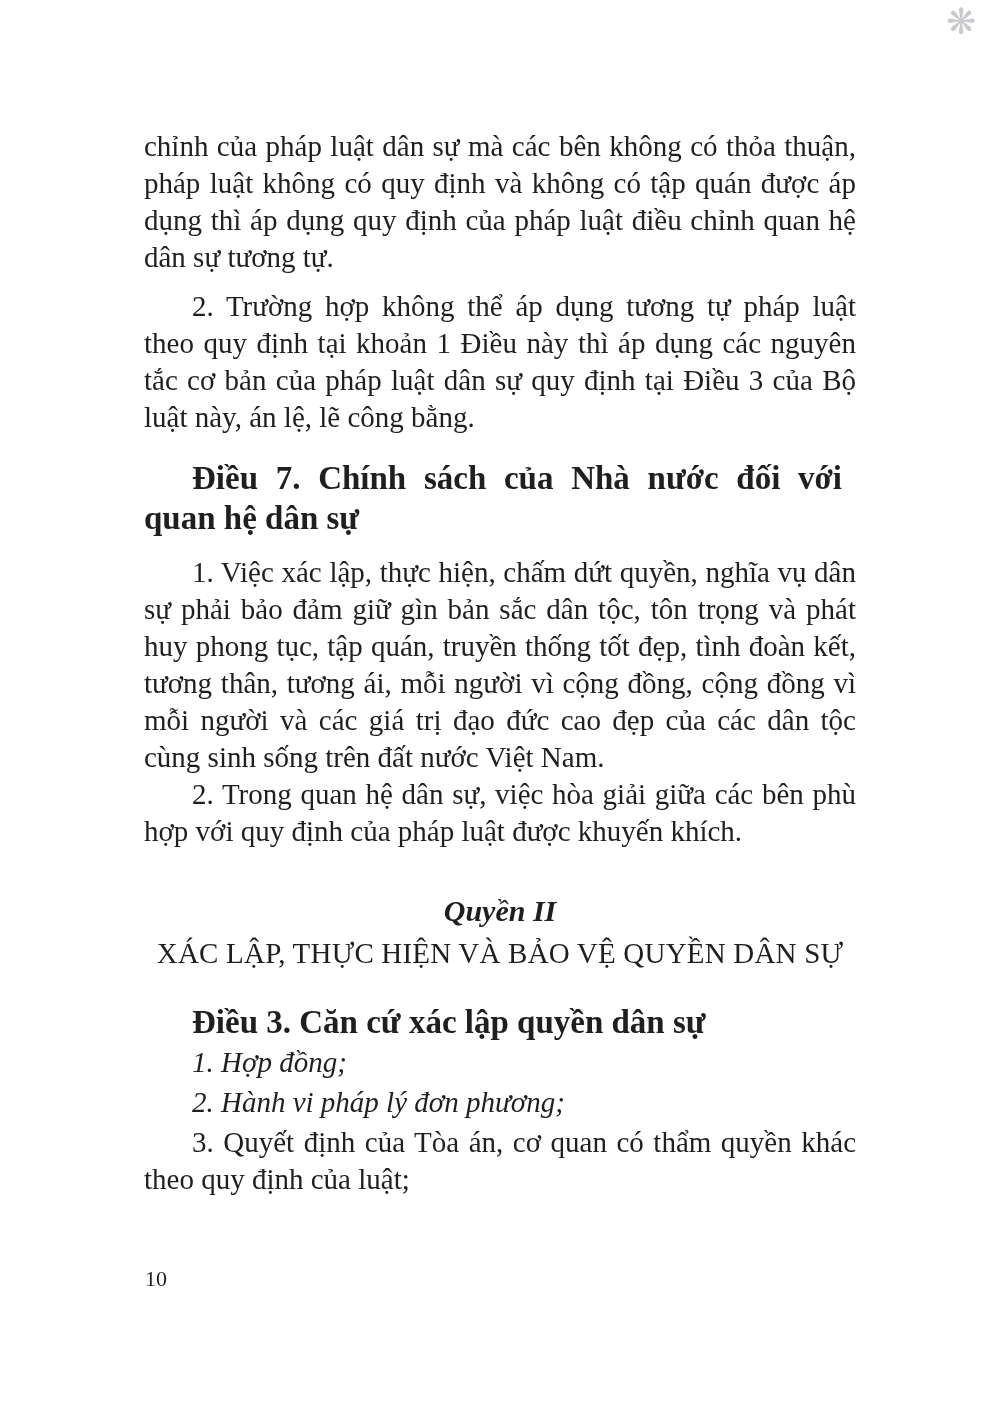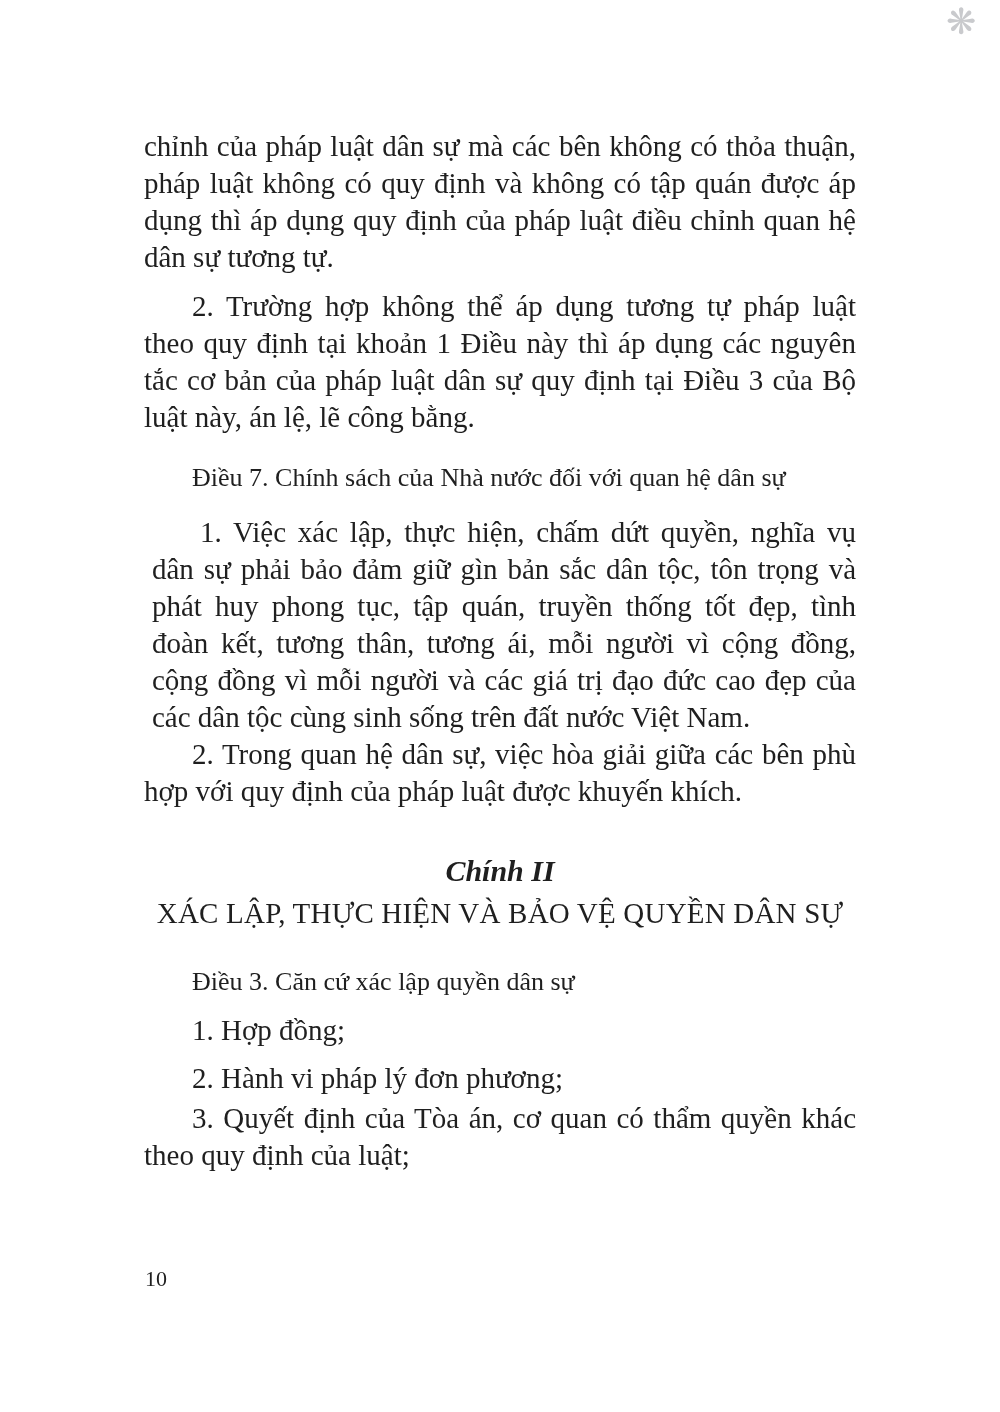--- a/index.html
+++ b/index.html
@@ -39,33 +39,32 @@
     margin: 0;
     text-indent: 48px;
   }
   p.no-indent {
     text-indent: 0;
   }
   p.clause-2 {
     margin-top: 12px;
   }
   h2.article-heading {
-    font-size: 26px;
+    font-size: 33px;
     line-height: 40px;
-    font-weight: normal;
+    font-weight: bold;
     text-align: justify;
     text-indent: 48px;
     margin: 22px 14px 0 0;
   }
   h2.article-heading.article-8 {
     margin-top: 28px;
   }
   p.article7-clause1 {
     margin-top: 16px;
-    margin-left: 8px;
   }
   .chapter {
     margin-top: 40px;
     text-align: center;
   }
   .chapter-label {
     font-size: 30px;
     line-height: 42px;
     font-weight: bold;
     font-style: italic;
@@ -74,22 +73,23 @@
     font-size: 29px;
     line-height: 42px;
     font-weight: normal;
     letter-spacing: 0.2px;
   }
   p.short-line {
     margin-top: 10px;
     line-height: 40px;
   }
   p.list-line {
-    margin-top: 8px;
+    margin-top: 0;
     line-height: 40px;
+    font-style: italic;
   }
   p.last-item {
     margin-top: 2px;
     line-height: 37px;
     font-family: Liberation Serif, serif;
   }
   .page-number {
     position: absolute;
     left: 145px;
     top: 1261px;
@@ -110,21 +110,21 @@
 
     <p class="clause-2">2. Trường hợp không thể áp dụng tương tự pháp luật theo quy định tại khoản 1 Điều này thì áp dụng các nguyên tắc cơ bản của pháp luật dân sự quy định tại Điều 3 của Bộ luật này, án lệ, lẽ công bằng.</p>
 
     <h2 class="article-heading">Điều 7. Chính sách của Nhà nước đối với quan hệ dân sự</h2>
 
     <p class="article7-clause1">1. Việc xác lập, thực hiện, chấm dứt quyền, nghĩa vụ dân sự phải bảo đảm giữ gìn bản sắc dân tộc, tôn trọng và phát huy phong tục, tập quán, truyền thống tốt đẹp, tình đoàn kết, tương thân, tương ái, mỗi người vì cộng đồng, cộng đồng vì mỗi người và các giá trị đạo đức cao đẹp của các dân tộc cùng sinh sống trên đất nước Việt Nam.</p>
 
     <p>2. Trong quan hệ dân sự, việc hòa giải giữa các bên phù hợp với quy định của pháp luật được khuyến khích.</p>
 
     <div class="chapter">
-      <div class="chapter-label">Chính II</div>
+      <div class="chapter-label">Quyền II</div>
       <div class="chapter-title">XÁC LẬP, THỰC HIỆN VÀ BẢO VỆ QUYỀN DÂN SỰ</div>
     </div>
 
     <h2 class="article-heading article-8">Điều 3. Căn cứ xác lập quyền dân sự</h2>
 
 
     <p class="list-line">1. Hợp đồng;</p>
 
     <p class="list-line">2. Hành vi pháp lý đơn phương;</p>
 

